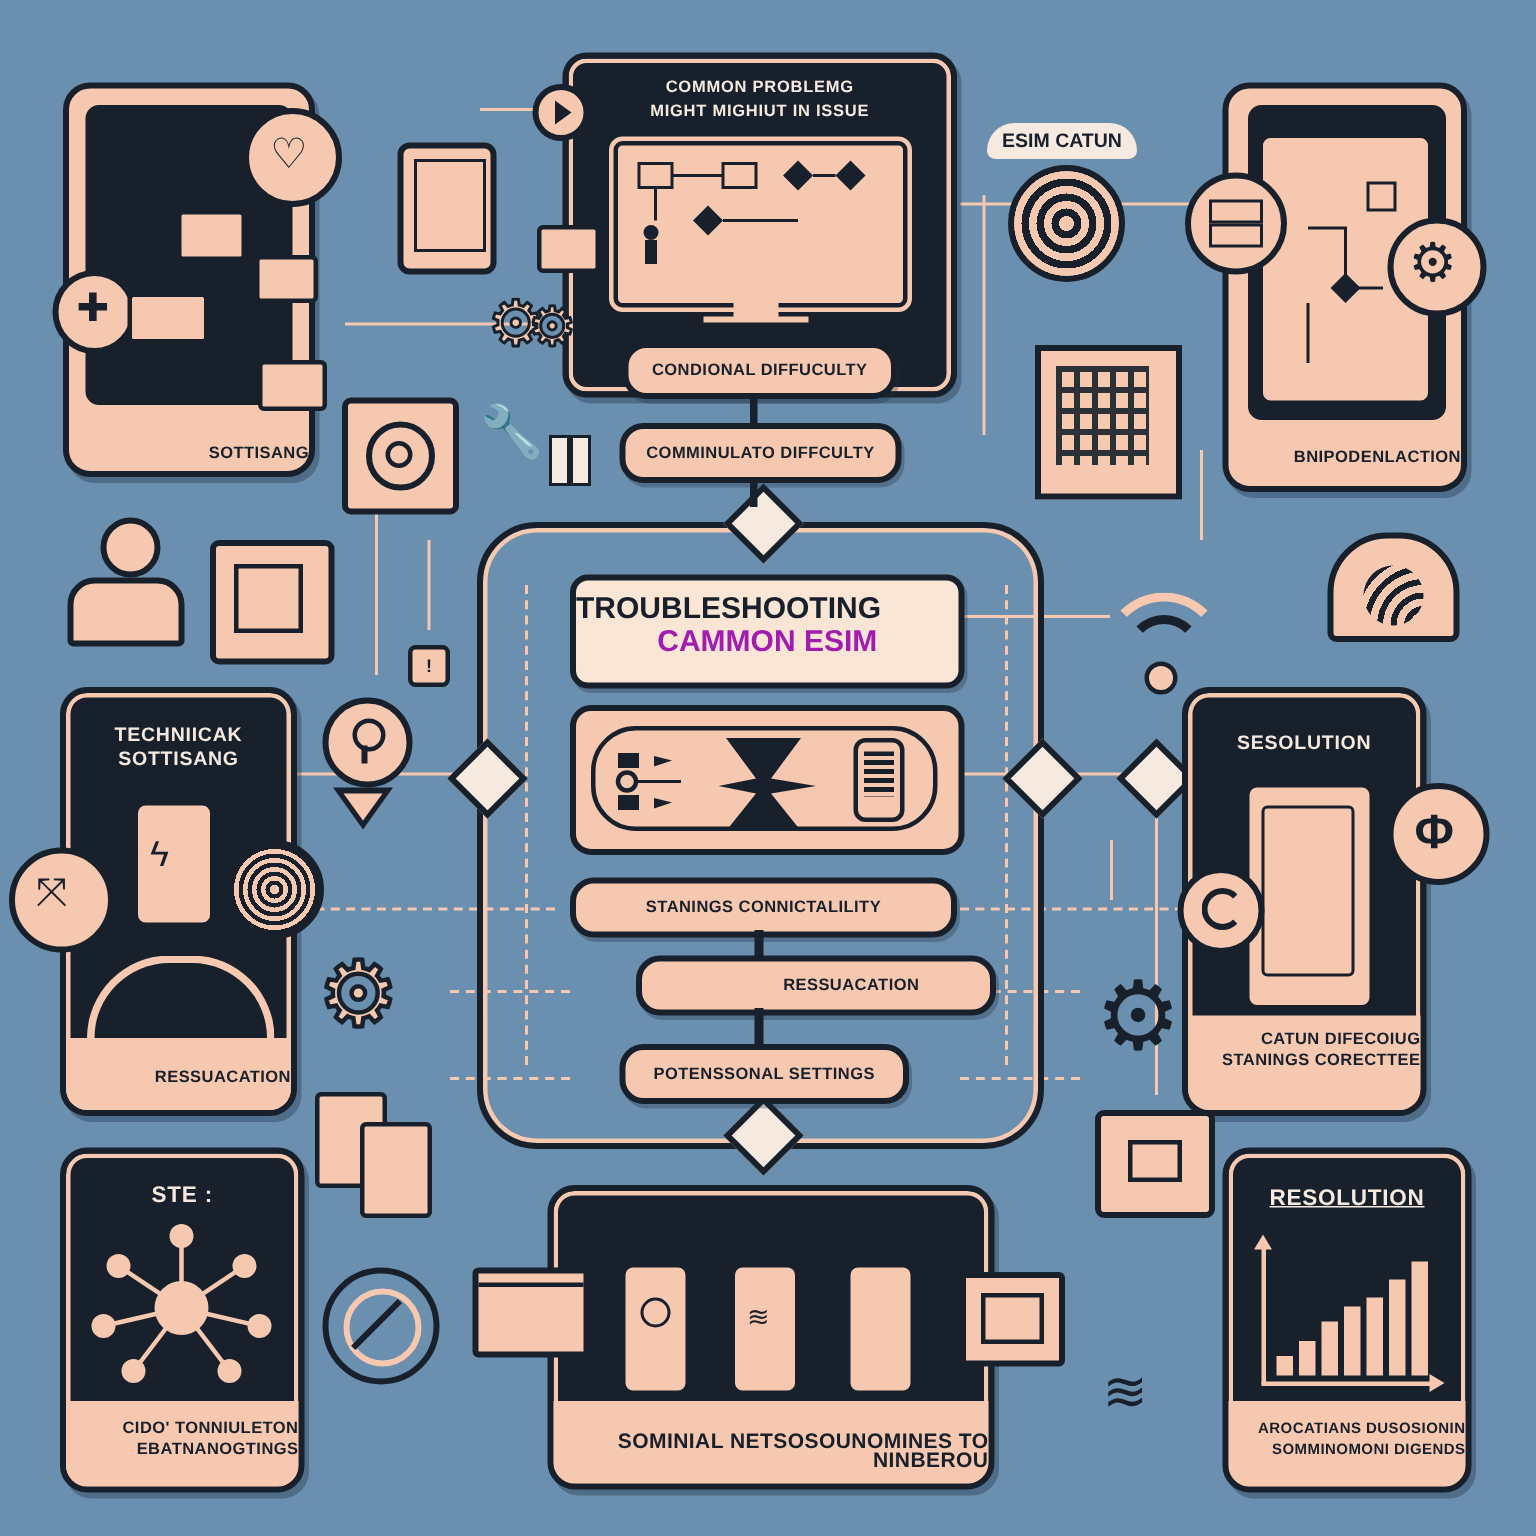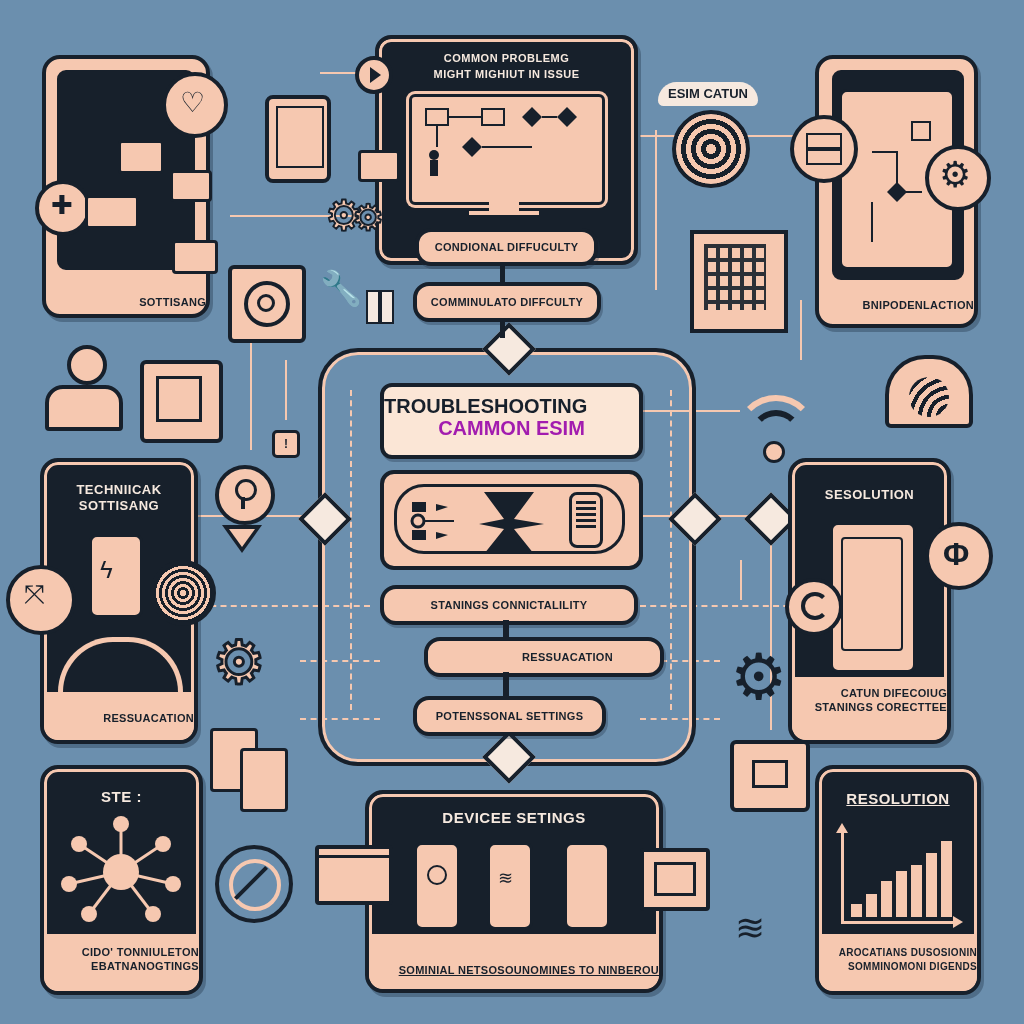--- a/index.html
+++ b/index.html
@@ -256,30 +256,29 @@
   <div class="abs" style="left:0;top:165px;width:155px;height:57px;background:#f6c8b0;border-radius:0 0 14px 14px;"></div>
   <div class="ink-label" style="top:177px;">CIDO' TONNIULETON</div>
   <div class="ink-label" style="top:191px;">EBATNANOGTINGS</div>
 </div>
 <div class="circle" style="left:215px;top:845px;width:70px;height:70px;background:#6b8fae;border:4px solid #17202b;">
   <div style="position:absolute;left:10px;top:10px;width:44px;height:44px;border:4px solid #f6c8b0;border-radius:50%;"></div>
   <div style="position:absolute;left:30px;top:12px;width:4px;height:44px;background:#17202b;transform:rotate(45deg);"></div>
 </div>
 
 <div class="panel dark" style="left:365px;top:790px;width:290px;height:195px;box-shadow:inset 0 0 0 3px #f6c8b0,3px 4px 0 rgba(30,45,65,.35);">
-  <div class="light-label" style="top:16px;font-size:15px;">DEVICEE SETINGS</div>
   <div class="phone" style="left:45px;top:48px;width:40px;height:82px;">
     <div style="position:absolute;left:10px;top:20px;width:16px;height:16px;border:2px solid #17202b;border-radius:50%;"></div>
   </div>
   <div class="phone" style="left:118px;top:48px;width:40px;height:82px;">
     <div style="position:absolute;left:8px;top:22px;font-size:18px;color:#17202b;">≋</div>
   </div>
   <div class="phone" style="left:195px;top:48px;width:40px;height:82px;"></div>
   <div class="abs" style="left:0;top:140px;width:290px;height:55px;background:#f6c8b0;border-radius:0 0 14px 14px;"></div>
-  <div class="ink-label" style="top:170px;font-size:11px;text-decoration:underline;">SOMINIAL NETSOSOUNOMINES TO NINBEROU</div>
+  <div class="ink-label" style="top:160px;font-size:14px;">SOMINIAL NETSOSOUNOMINES TO NINBEROU</div>
 </div>
 <div class="abs" style="left:315px;top:845px;width:70px;height:52px;background:#f6c8b0;border:4px solid #17202b;border-radius:4px;">
   <div style="position:absolute;left:0;top:6px;width:70px;height:3px;background:#17202b;"></div>
 </div>
 <div class="abs" style="left:640px;top:848px;width:62px;height:55px;background:#f6c8b0;border:4px solid #17202b;border-radius:4px;">
   <div style="position:absolute;left:10px;top:10px;width:36px;height:28px;border:3px solid #17202b;"></div>
 </div>
 
 <div class="abs" style="left:730px;top:740px;width:72px;height:64px;background:#f6c8b0;border:4px solid #17202b;border-radius:6px;">
   <div style="position:absolute;left:18px;top:16px;width:30px;height:22px;border:3px solid #17202b;"></div>

